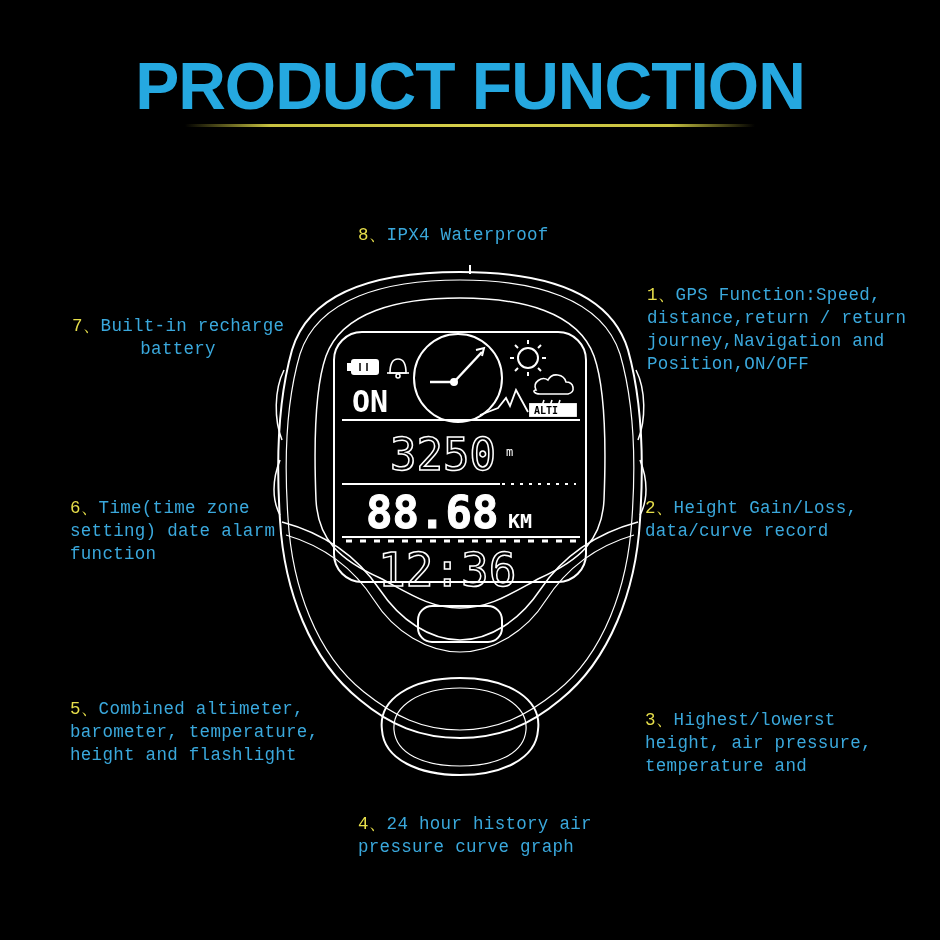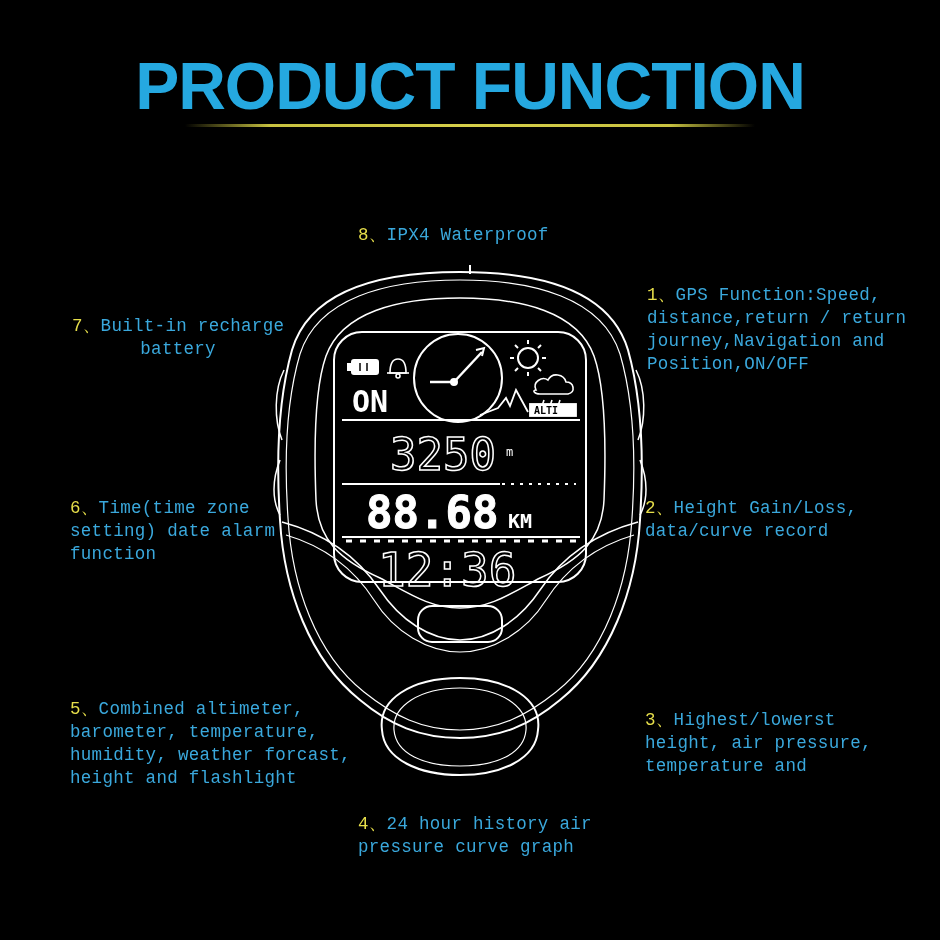--- a/index.html
+++ b/index.html
@@ -39,21 +39,20 @@
 
 <div class="feat" style="left:70px; top:497px;">
   <div><span class="num">6、</span><span>Time(time zone</span></div>
   <div>setting) date alarm</div>
   <div>function</div>
 </div>
 
 <div class="feat" style="left:70px; top:698px;">
   <div><span class="num">5、</span><span>Combined altimeter,</span></div>
   <div>barometer, temperature,</div>
-  <div>humidity, weather forcast,</div>
   <div>height and flashlight</div>
 </div>
 
 <div class="feat" style="left:647px; top:284px;">
   <div><span class="num">1、</span><span>GPS Function:Speed,</span></div>
   <div>distance,return / return</div>
   <div>journey,Navigation and</div>
   <div>Position,ON/OFF</div>
 </div>
 

